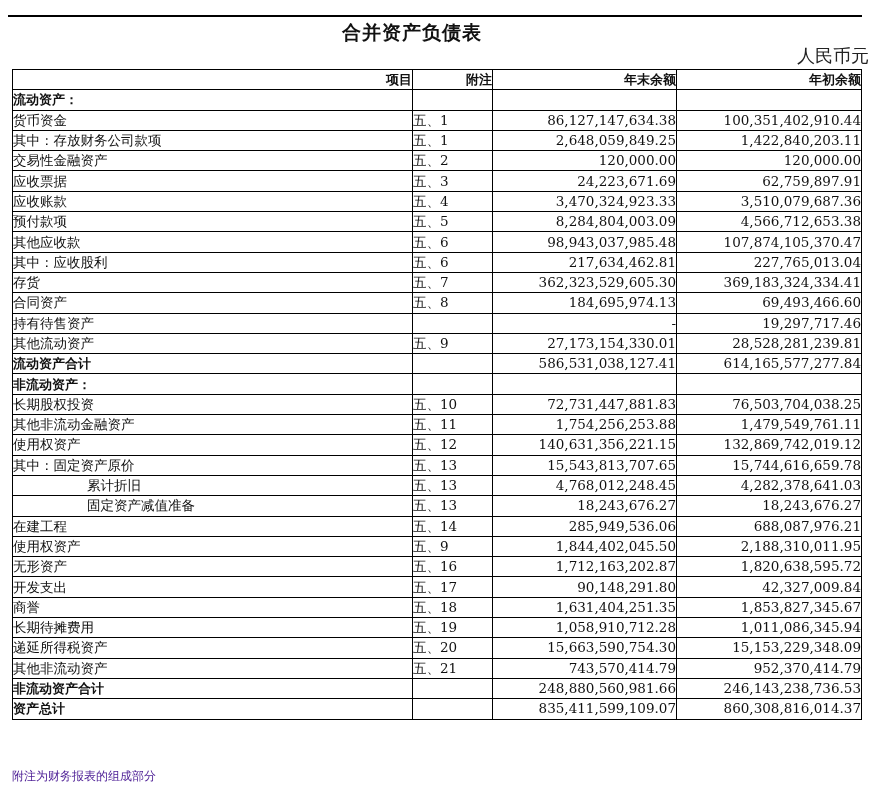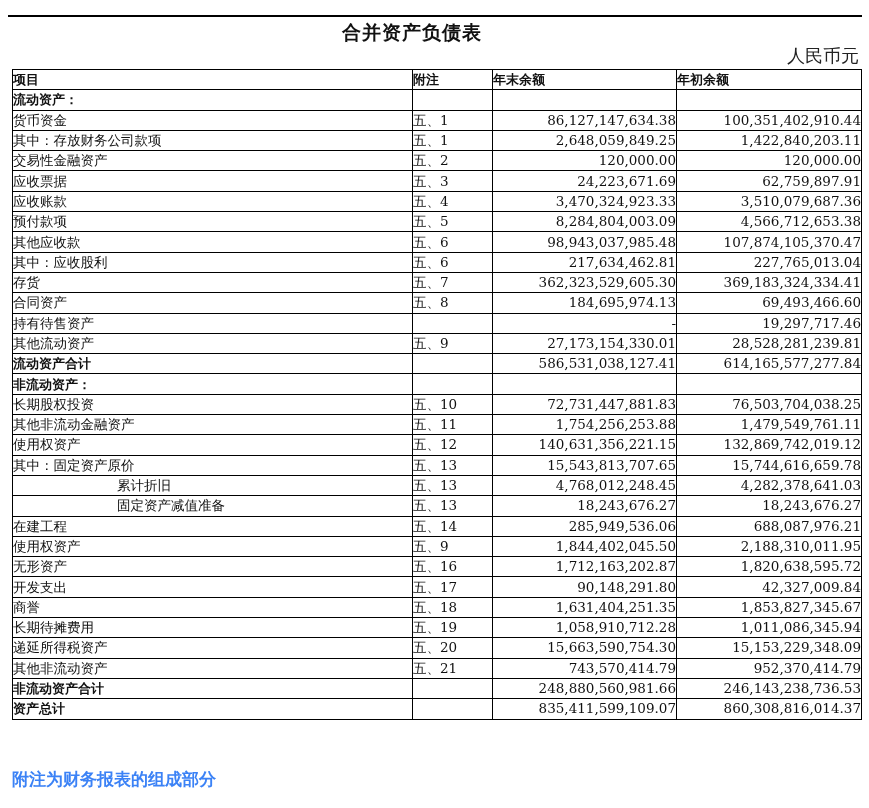--- a/index.html
+++ b/index.html
@@ -1,29 +1,29 @@
 <!DOCTYPE html>
 <html><head>
 <meta charset="utf-8">
 <style>
   html, body { margin:0; padding:0; background:#ffffff; }
   body { width:869px; height:808px; position:relative; overflow:hidden; color:#111; font-family:"DejaVu Serif", "Liberation Serif", serif; }
   .top-rule { position:absolute; left:8px; top:15px; width:854px; height:2px; background:#000; }
   .title { position:absolute; left:0; top:20px; width:824px; text-align:center; font-size:19px; font-weight:bold; font-family:"DejaVu Sans", sans-serif; letter-spacing:1px; }
-  .currency { position:absolute; right:10px; top:44px; font-size:18px; color:#222; }
+  .currency { position:absolute; right:0; top:44px; font-size:18px; color:#222; }
   table.bs { position:absolute; left:12px; top:69px; border-collapse:collapse; table-layout:fixed; width:849px; }
   table.bs col.c1 { width:400px; } table.bs col.c2 { width:80px; } table.bs col.c3 { width:184px; } table.bs col.c4 { width:185px; }
   table.bs td, table.bs th { border:1px solid #000; height:19.3px; padding:0; font-size:13.5px; line-height:19px; white-space:nowrap; overflow:hidden; }
-  table.bs th { font-weight:bold; text-align:left; font-family:"DejaVu Sans", sans-serif; font-size:13px; }
+  table.bs th { font-weight:bold; text-align:right; font-family:"DejaVu Sans", sans-serif; font-size:13px; }
   td.item { padding-left:28px; }
-  td.item.sub2 { padding-left:104px; }
+  td.item.sub2 { padding-left:74px; }
   td.item.bold { padding-left:0; font-weight:bold; font-family:"DejaVu Sans", sans-serif; font-size:13px; }
   td.note { text-align:left; }
   td.num { text-align:right; padding-right:8px; font-size:13px; }
-  .footer-note { position:absolute; left:12px; top:768px; font-size:17px; color:#3b82f6;font-weight:bold; }
+  .footer-note { position:absolute; left:12px; top:768px; font-size:12px; color:#4c1d95; }
 </style>
 </head>
 <body>
 
 <div class="top-rule"></div>
 <div class="title">合并资产负债表</div>
 <div class="currency">人民币元</div>
 
 <table class="bs">
   <colgroup>

